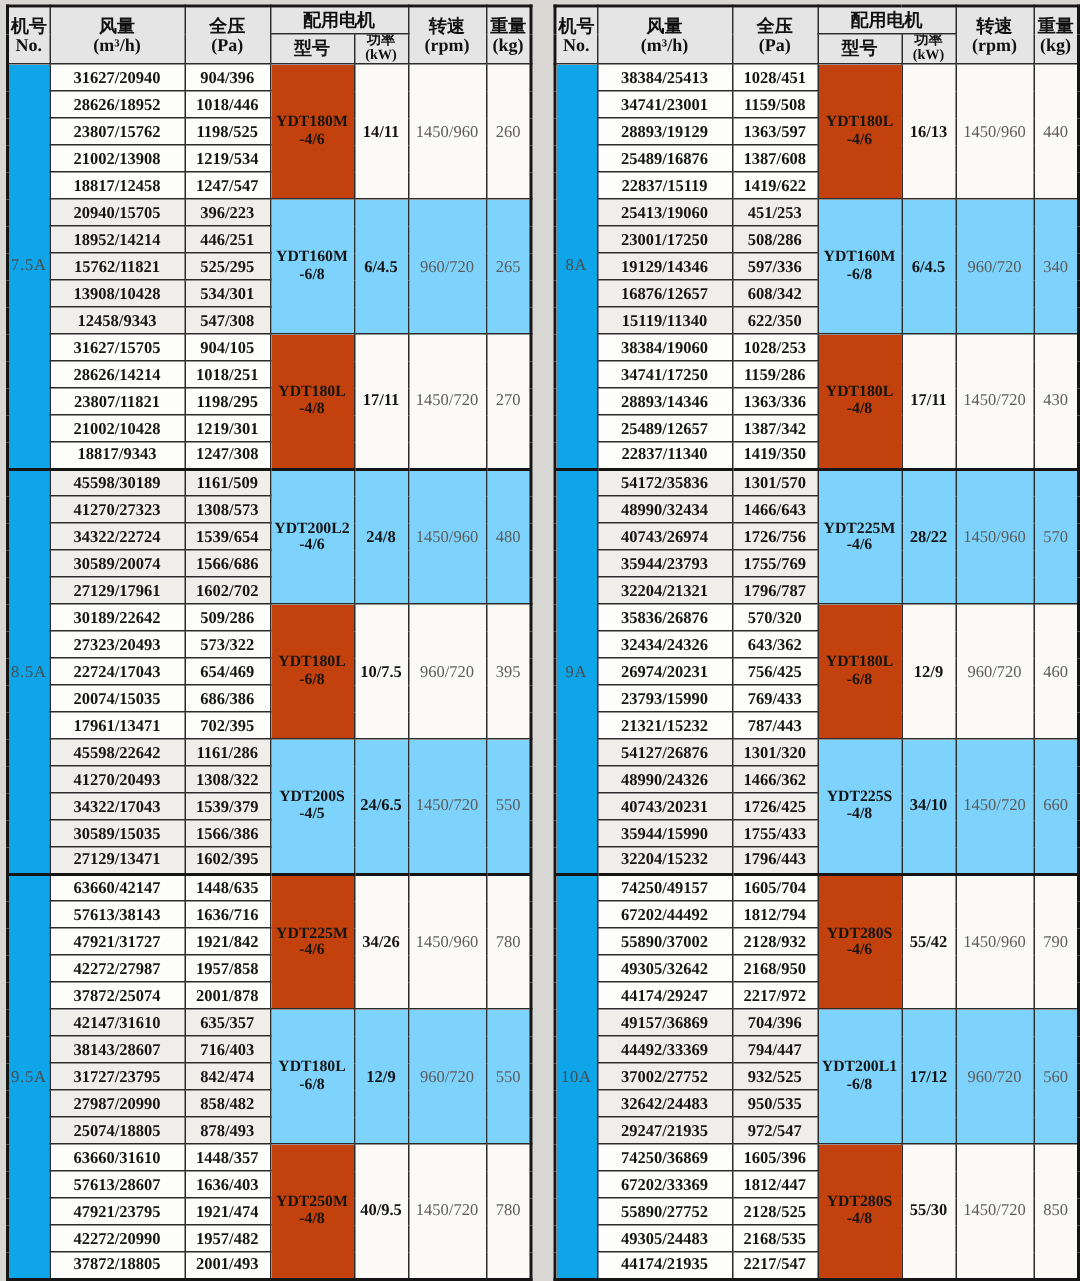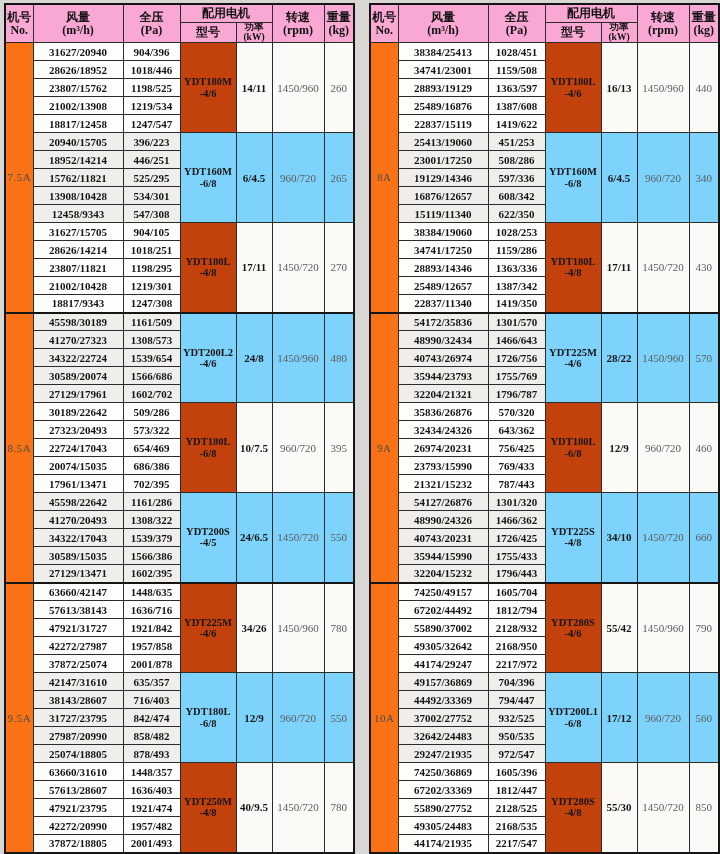--- a/index.html
+++ b/index.html
@@ -23,33 +23,33 @@
     background: #fbfaf7;
   }
   table.spec td, table.spec th {
     border: 1px solid #2b2b2b;
     padding: 0;
     text-align: center;
     vertical-align: middle;
     overflow: hidden;
   }
   thead th {
-    background: #f9a8d4;
+    background: #e5e5e5;
     color: #111;
     font-weight: bold;
     font-size: 12px;
     line-height: 1.05;
     white-space: pre-line;
   }
   thead tr.h1 th { height: 17px; }
   thead tr.h2 th { height: 19px; }
   th.power-h { font-size: 9.5px; line-height: 1.0; }
   tbody tr { height: 18px; }
   td.no-cell {
-    background: #f97316;
+    background: #0ea5e9;
     color: #4b4b4b;
     font-size: 11px;
     letter-spacing: 0.5px;
   }
   td.data-cell {
     font-weight: bold;
     color: #151515;
     font-size: 11px;
     background: #fdfdfb;
   }

